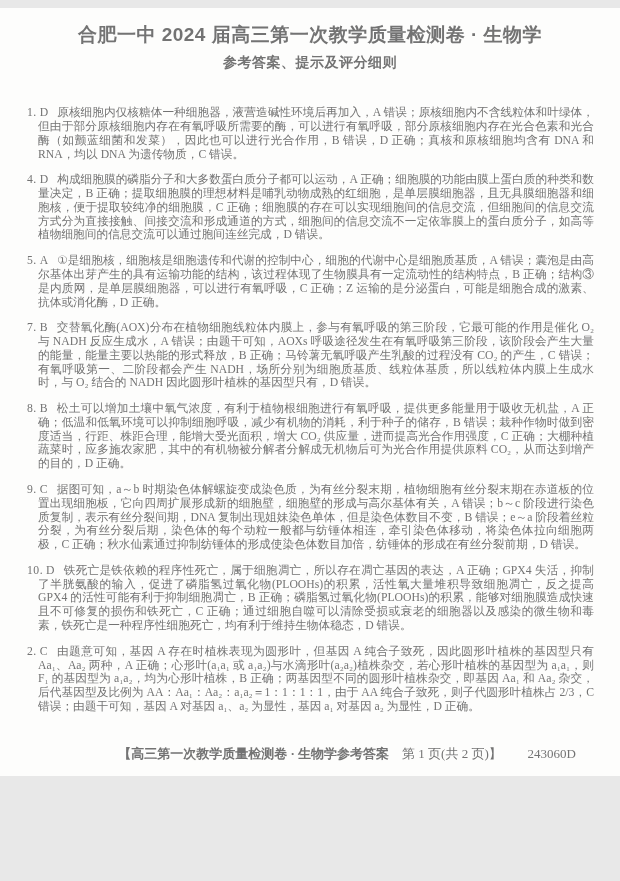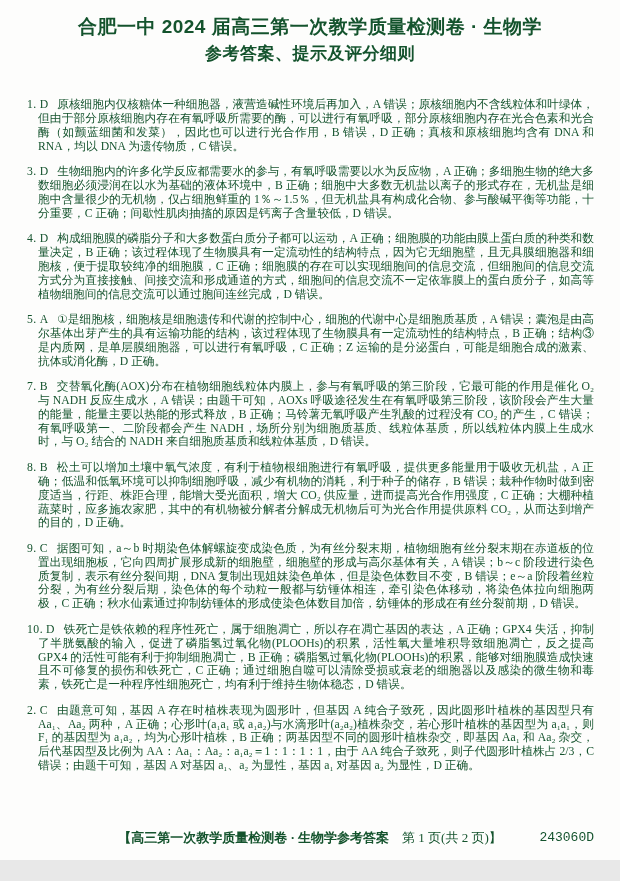--- a/index.html
+++ b/index.html
@@ -3,42 +3,42 @@
 <meta charset="utf-8">
 <style>
   html, body {
     margin: 0;
     padding: 0;
     background: #e8e8e8;
   }
   .page {
     position: relative;
     width: 620px;
-    height: 860px;
-    margin: 0 auto;
+    height: 768px;
+    margin: 8px auto;
     background: #fdfdfc;
-    color: #14532d;
+    color: #737373;
     font-family: "Liberation Serif", "DejaVu Serif", serif;
     overflow: hidden;
   }
   .header {
     padding-top: 13px;
     text-align: center;
   }
   .title {
     font-family: "Liberation Sans", "DejaVu Sans", sans-serif;
     font-weight: 700;
     font-size: 19px;
     line-height: 28px;
     letter-spacing: 0.5px;
   }
   .subtitle {
     font-family: "Liberation Sans", "DejaVu Sans", sans-serif;
     font-weight: 700;
-    font-size: 17px;
+    font-size: 14px;
     line-height: 26px;
     letter-spacing: 0.5px;
   }
   .content {
     margin: 31px 26px 0 27px;
     font-size: 11.7px;
     line-height: 13.85px;
   }
   .item {
     text-align: justify;
@@ -64,42 +64,40 @@
   }
   .footer .cap-bold {
     font-family: "Liberation Sans", "DejaVu Sans", sans-serif;
     font-weight: 700;
   }
   .footer .cap-left {
     font-weight: 600;
   }
   .footer-code {
     position: absolute;
-    right: 0;
+    right: 18px;
     top: 0;
     font-weight: 400;
-    font-family: Liberation Mono, monospace;
   }
 </style>
 </head>
 <body>
 
 <div class="page">
 
   <div class="header">
     <div class="title">合肥一中 2024 届高三第一次教学质量检测卷 · 生物学</div>
     <div class="subtitle">参考答案、提示及评分细则</div>
   </div>
 
   <div class="content">
     <p class="item"><span class="num">1.</span><span class="ans">D</span><span class="txt">原核细胞内仅核糖体一种细胞器，液营造碱性环境后再加入，A 错误；原核细胞内不含线粒体和叶绿体，但由于部分原核细胞内存在有氧呼吸所需要的酶，可以进行有氧呼吸，部分原核细胞内存在光合色素和光合酶（如颤蓝细菌和发菜），因此也可以进行光合作用，B 错误，D 正确；真核和原核细胞均含有 DNA 和 RNA，均以 DNA 为遗传物质，C 错误。</span></p>
-    <p class="item"><span class="num">3.</span><span class="ans">D</span><span class="txt">生物细胞内的许多化学反应都需要水的参与，有氧呼吸需要以水为反应物，A 正确；多细胞生物的绝大多数细胞必须浸润在以水为基础的液体环境中，B 正确；细胞中大多数无机盐以离子的形式存在，无机盐是细胞中含量很少的无机物，仅占细胞鲜重的 1％～1.5％，但无机盐具有构成化合物、参与酸碱平衡等功能，十分重要，C 正确；间歇性肌肉抽搐的原因是钙离子含量较低，D 错误。</span></p>
-    <p class="item"><span class="num">4.</span><span class="ans">D</span><span class="txt">构成细胞膜的磷脂分子和大多数蛋白质分子都可以运动，A 正确；细胞膜的功能由膜上蛋白质的种类和数量决定，B 正确；该过程体现了生物膜具有一定流动性的结构特点，因为它无细胞壁，且无具膜细胞器和细胞核，便于提取较纯净的细胞膜，C 正确；细胞膜的存在可以实现细胞间的信息交流，但细胞间的信息交流方式分为直接接触、间接交流和形成通道的方式，细胞间的信息交流不一定依靠膜上的蛋白质分子，如高等植物细胞间的信息交流可以通过胞间连丝完成，D 错误。</span></p>
+    <p class="item"><span class="num">4.</span><span class="ans">D</span><span class="txt">构成细胞膜的磷脂分子和大多数蛋白质分子都可以运动，A 正确；细胞膜的功能由膜上蛋白质的种类和数量决定，B 正确；提取细胞膜的理想材料是哺乳动物成熟的红细胞，是单层膜细胞器，且无具膜细胞器和细胞核，便于提取较纯净的细胞膜，C 正确；细胞膜的存在可以实现细胞间的信息交流，但细胞间的信息交流方式分为直接接触、间接交流和形成通道的方式，细胞间的信息交流不一定依靠膜上的蛋白质分子，如高等植物细胞间的信息交流可以通过胞间连丝完成，D 错误。</span></p>
     <p class="item"><span class="num">5.</span><span class="ans">A</span><span class="txt">①是细胞核，细胞核是细胞遗传和代谢的控制中心，细胞的代谢中心是细胞质基质，A 错误；囊泡是由高尔基体出芽产生的具有运输功能的结构，该过程体现了生物膜具有一定流动性的结构特点，B 正确；结构③是内质网，是单层膜细胞器，可以进行有氧呼吸，C 正确；Z 运输的是分泌蛋白，可能是细胞合成的激素、抗体或消化酶，D 正确。</span></p>
-    <p class="item"><span class="num">7.</span><span class="ans">B</span><span class="txt">交替氧化酶(AOX)分布在植物细胞线粒体内膜上，参与有氧呼吸的第三阶段，它最可能的作用是催化 O₂ 与 NADH 反应生成水，A 错误；由题干可知，AOXs 呼吸途径发生在有氧呼吸第三阶段，该阶段会产生大量的能量，能量主要以热能的形式释放，B 正确；马铃薯无氧呼吸产生乳酸的过程没有 CO₂ 的产生，C 错误；有氧呼吸第一、二阶段都会产生 NADH，场所分别为细胞质基质、线粒体基质，所以线粒体内膜上生成水时，与 O₂ 结合的 NADH 来自细胞质基质和线粒体基质，D 错误。</span></p>
+    <p class="item"><span class="num">7.</span><span class="ans">B</span><span class="txt">交替氧化酶(AOX)分布在植物细胞线粒体内膜上，参与有氧呼吸的第三阶段，它最可能的作用是催化 O₂ 与 NADH 反应生成水，A 错误；由题干可知，AOXs 呼吸途径发生在有氧呼吸第三阶段，该阶段会产生大量的能量，能量主要以热能的形式释放，B 正确；马铃薯无氧呼吸产生乳酸的过程没有 CO₂ 的产生，C 错误；有氧呼吸第一、二阶段都会产生 NADH，场所分别为细胞质基质、线粒体基质，所以线粒体内膜上生成水时，与 O₂ 结合的 NADH 因此圆形叶植株的基因型只有，D 错误。</span></p>
     <p class="item"><span class="num">8.</span><span class="ans">B</span><span class="txt">松土可以增加土壤中氧气浓度，有利于植物根细胞进行有氧呼吸，提供更多能量用于吸收无机盐，A 正确；低温和低氧环境可以抑制细胞呼吸，减少有机物的消耗，利于种子的储存，B 错误；栽种作物时做到密度适当，行距、株距合理，能增大受光面积，增大 CO₂ 供应量，进而提高光合作用强度，C 正确；大棚种植蔬菜时，应多施农家肥，其中的有机物被分解者分解成无机物后可为光合作用提供原料 CO₂，从而达到增产的目的，D 正确。</span></p>
     <p class="item"><span class="num">9.</span><span class="ans">C</span><span class="txt">据图可知，a～b 时期染色体解螺旋变成染色质，为有丝分裂末期，植物细胞有丝分裂末期在赤道板的位置出现细胞板，它向四周扩展形成新的细胞壁，细胞壁的形成与高尔基体有关，A 错误；b～c 阶段进行染色质复制，表示有丝分裂间期，DNA 复制出现姐妹染色单体，但是染色体数目不变，B 错误；e～a 阶段着丝粒分裂，为有丝分裂后期，染色体的每个动粒一般都与纺锤体相连，牵引染色体移动，将染色体拉向细胞两极，C 正确；秋水仙素通过抑制纺锤体的形成使染色体数目加倍，纺锤体的形成在有丝分裂前期，D 错误。</span></p>
     <p class="item"><span class="num">10.</span><span class="ans">D</span><span class="txt">铁死亡是铁依赖的程序性死亡，属于细胞凋亡，所以存在凋亡基因的表达，A 正确；GPX4 失活，抑制了半胱氨酸的输入，促进了磷脂氢过氧化物(PLOOHs)的积累，活性氧大量堆积导致细胞凋亡，反之提高 GPX4 的活性可能有利于抑制细胞凋亡，B 正确；磷脂氢过氧化物(PLOOHs)的积累，能够对细胞膜造成快速且不可修复的损伤和铁死亡，C 正确；通过细胞自噬可以清除受损或衰老的细胞器以及感染的微生物和毒素，铁死亡是一种程序性细胞死亡，均有利于维持生物体稳态，D 错误。</span></p>
     <p class="item"><span class="num">2.</span><span class="ans">C</span><span class="txt">由题意可知，基因 A 存在时植株表现为圆形叶，但基因 A 纯合子致死，因此圆形叶植株的基因型只有 Aa₁、Aa₂ 两种，A 正确；心形叶(a₁a₁ 或 a₁a₂)与水滴形叶(a₂a₂)植株杂交，若心形叶植株的基因型为 a₁a₁，则 F₁ 的基因型为 a₁a₂，均为心形叶植株，B 正确；两基因型不同的圆形叶植株杂交，即基因 Aa₁ 和 Aa₂ 杂交，后代基因型及比例为 AA：Aa₁：Aa₂：a₁a₂＝1：1：1：1，由于 AA 纯合子致死，则子代圆形叶植株占 2/3，C 错误；由题干可知，基因 A 对基因 a₁、a₂ 为显性，基因 a₁ 对基因 a₂ 为显性，D 正确。</span></p>
 
   </div>
 
   <div class="footer">
     <span class="cap-left">【高三第一次教学质量检测卷 · </span><span class="cap-bold">生物学参考答案</span><span class="cap-page">　第 1 页(共 2 页)】</span>
     <span class="footer-code">243060D</span>

